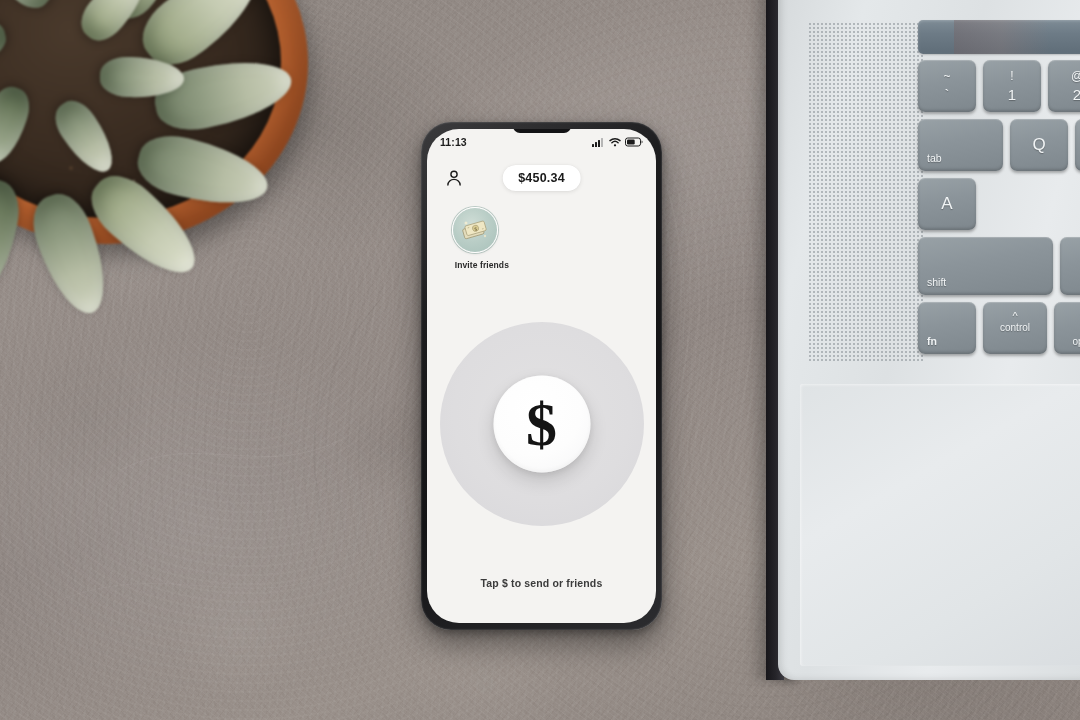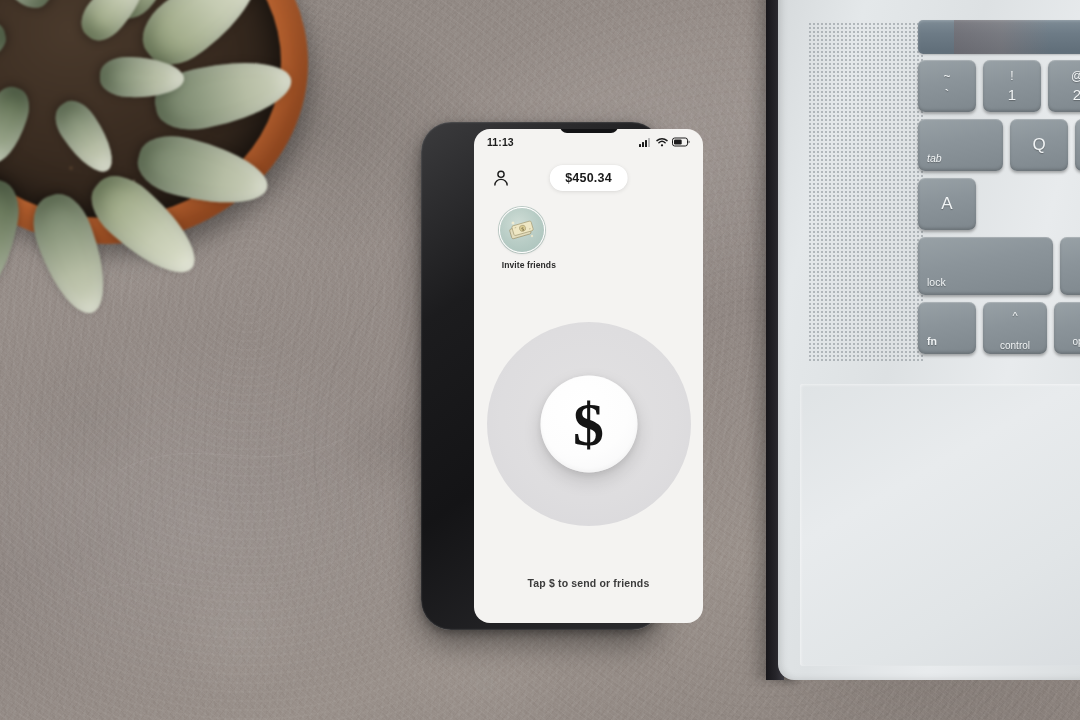--- a/index.html
+++ b/index.html
@@ -257,24 +257,23 @@
     box-shadow:
       0 14px 30px rgba(0,0,0,.40),
       0 3px 9px rgba(0,0,0,.32),
       inset 0 0 2px rgba(255,255,255,.35);
     padding: 7px 6px;
   }
   .phone-screen {
     position: relative;
     width: 100%;
     height: 100%;
-    border-radius: 16px;
+    border-radius: 32px;
     background: #f4f3f1;
     overflow: hidden;
-    margin-left: 47px;
   }
   .notch {
     position: absolute;
     left: 50%;
     transform: translateX(-50%);
     top: -5px;
     width: 58px;
     height: 9px;
     border-radius: 0 0 7px 7px;
     background: #131315;
@@ -476,49 +475,49 @@
               <span class="key-label-top" style="top: 9px; font-size: 12px;">!</span>
               <span class="key-label-main" style="top: 26px; font-size: 15px;">1</span>
             </div>
             <div class="key" style="width: 58px; height: 52px;">
               <span class="key-label-top" style="top: 9px; font-size: 12px;">@</span>
               <span class="key-label-main" style="top: 26px; font-size: 15px;">2</span>
             </div>
           </div>
           <div class="key-row">
             <div class="key" style="width: 85px; height: 52px;">
-              <span class="key-label-bl" style="bottom: 7px; font-size: 10.5px; font-style: italic;">tab</span>
+              <span class="key-label-bl" style="bottom: 7px; font-size: 10.5px;">tab</span>
             </div>
             <div class="key" style="width: 58px; height: 52px;">
               <span class="key-label-main" style="top: 16px; font-size: 17px;">Q</span>
             </div>
             <div class="key" style="width: 58px; height: 52px;">
               <span class="key-label-main" style="top: 16px; font-size: 17px;">W</span>
             </div>
           </div>
           <div class="key-row">
             <div class="key" style="width: 58px; height: 52px;">
               <span class="key-label-main" style="top: 16px; font-size: 17px;">A</span>
             </div>
           </div>
           <div class="key-row">
             <div class="key" style="width: 135px; height: 58px;">
-              <span class="key-label-bl" style="bottom: 7px; font-size: 10.5px;">lock</span>
+              <span class="key-label-bl" style="bottom: 7px; font-size: 10.5px;">shift</span>
             </div>
             <div class="key" style="width: 58px; height: 58px;">
               <span class="key-label-main" style="top: 16px; font-size: 17px;">Z</span>
             </div>
           </div>
           <div class="key-row">
             <div class="key" style="width: 58px; height: 52px;">
               <span class="key-label-bl" style="bottom: 7px; font-size: 10.5px; font-weight: bold;">fn</span>
             </div>
             <div class="key" style="width: 64px; height: 52px;">
               <span class="key-label-top" style="top: 8px; font-size: 11px;">^</span>
-              <span class="key-label-main" style="bottom: 3px; top: auto; font-size: 10px;">control</span>
+              <span class="key-label-main" style="bottom: 21px; top: auto; font-size: 10px;">control</span>
             </div>
             <div class="key" style="width: 64px; height: 52px;">
               <span class="key-label-top" style="top: 8px; font-size: 11px;">⌥</span>
               <span class="key-label-main" style="bottom: 7px; top: auto; font-size: 10px;">option</span>
             </div>
           </div>
         </div>
       <div class="trackpad"></div>
     </div>
   </div>

